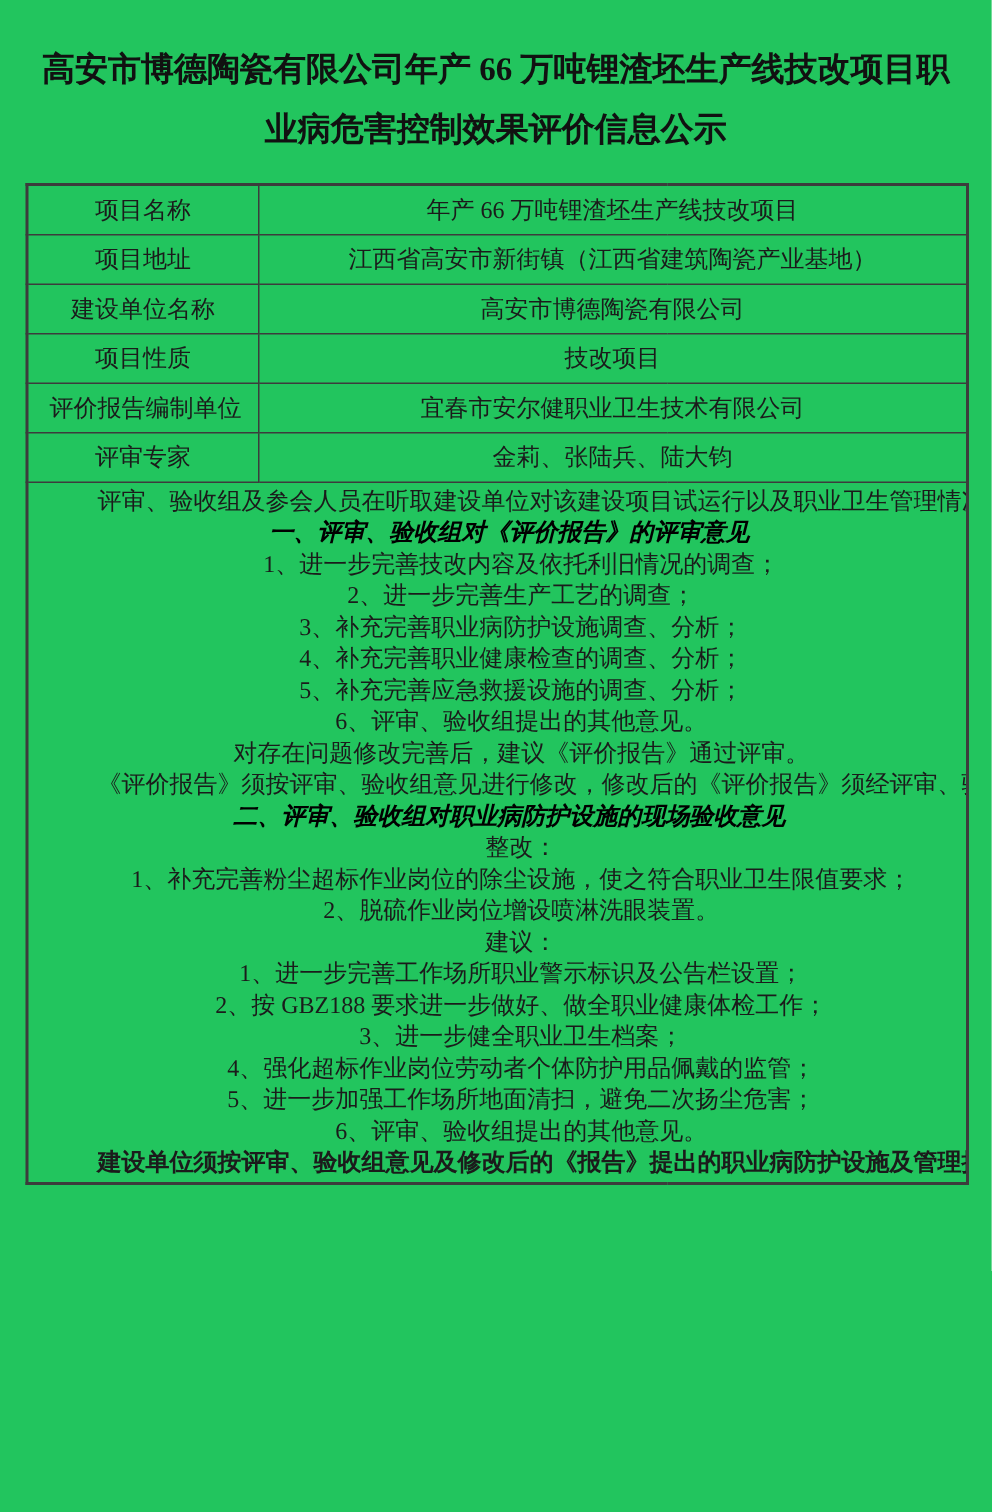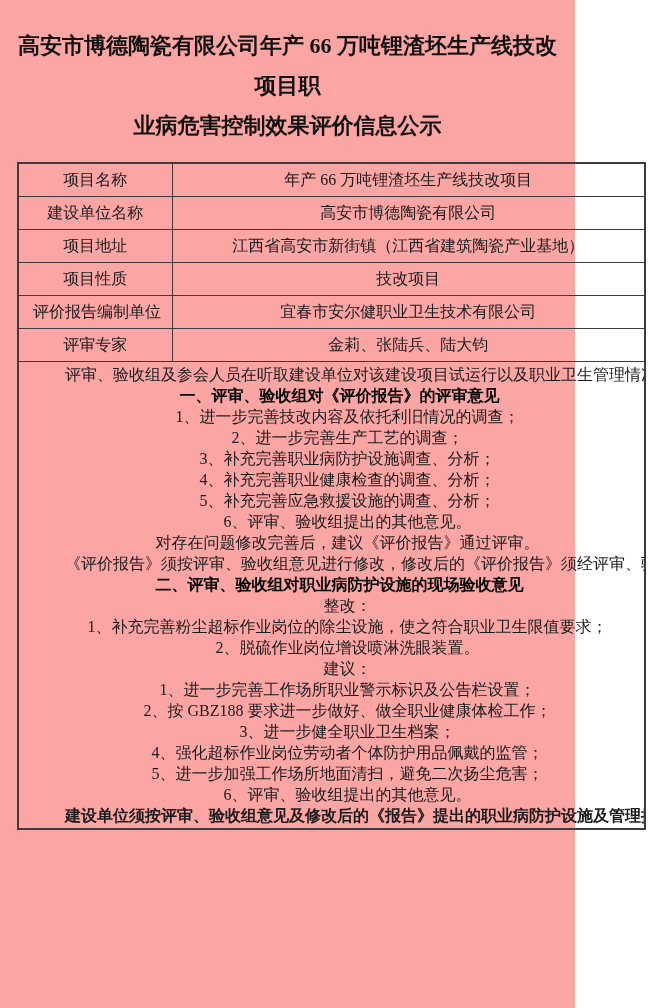--- a/index.html
+++ b/index.html
@@ -9,24 +9,24 @@
   }
   body {
     width: 661px;
     height: 1008px;
     overflow: hidden;
     font-family: "Liberation Serif", "DejaVu Serif", serif;
     color: #1b1b1b;
   }
   .page {
     box-sizing: border-box;
-    width: 575px;
+    width: 661px;
     height: 1008px;
     padding: 26px 17px 0 17px;
-    background: #fca5a5;
+    background: #22c55e;
   }
   .doc-title {
     margin: 0 0 16px 0;
     text-align: center;
     font-weight: bold;
     font-size: 22px;
     line-height: 40px;
     color: #111111;
   }
   .doc-title .t-line { display: block; }
@@ -56,21 +56,21 @@
     height: auto;
     padding: 4px 8px 8px 8px;
     vertical-align: top;
   }
   .body-cell p {
     margin: 0;
     font-size: 16px;
     line-height: 21px;
   }
   .p-indent { text-indent: 2em; }
-  .p-heading { font-weight: bold; padding-left: 1em; color: #000; }
+  .p-heading { font-weight: bold; padding-left: 1em; color: #000; font-style: italic; }
   .p-item { padding-left: 2em; }
   .p-sub { padding-left: 2em; }
   .p-bold { font-weight: bold; }
 </style>
 </head>
 <body>
 
 <div class="page">
 
   <h1 class="doc-title">
@@ -84,26 +84,26 @@
         <col class="c2">
         <col class="c3">
         <col class="c4">
     </colgroup>
     <tbody>
       <tr>
         <td>项目名称</td>
         <td colspan="3">年产 66 万吨锂渣坯生产线技改项目</td>
       </tr>
       <tr>
+        <td>项目地址</td>
+        <td colspan="3">江西省高安市新街镇（江西省建筑陶瓷产业基地）</td>
+      </tr>
+      <tr>
         <td>建设单位名称</td>
         <td colspan="3">高安市博德陶瓷有限公司</td>
-      </tr>
-      <tr>
-        <td>项目地址</td>
-        <td colspan="3">江西省高安市新街镇（江西省建筑陶瓷产业基地）</td>
       </tr>
       <tr>
         <td>项目性质</td>
         <td colspan="3">技改项目</td>
       </tr>
       <tr>
         <td>评价报告编制单位</td>
         <td colspan="3">宜春市安尔健职业卫生技术有限公司</td>
       </tr>
       <tr>

